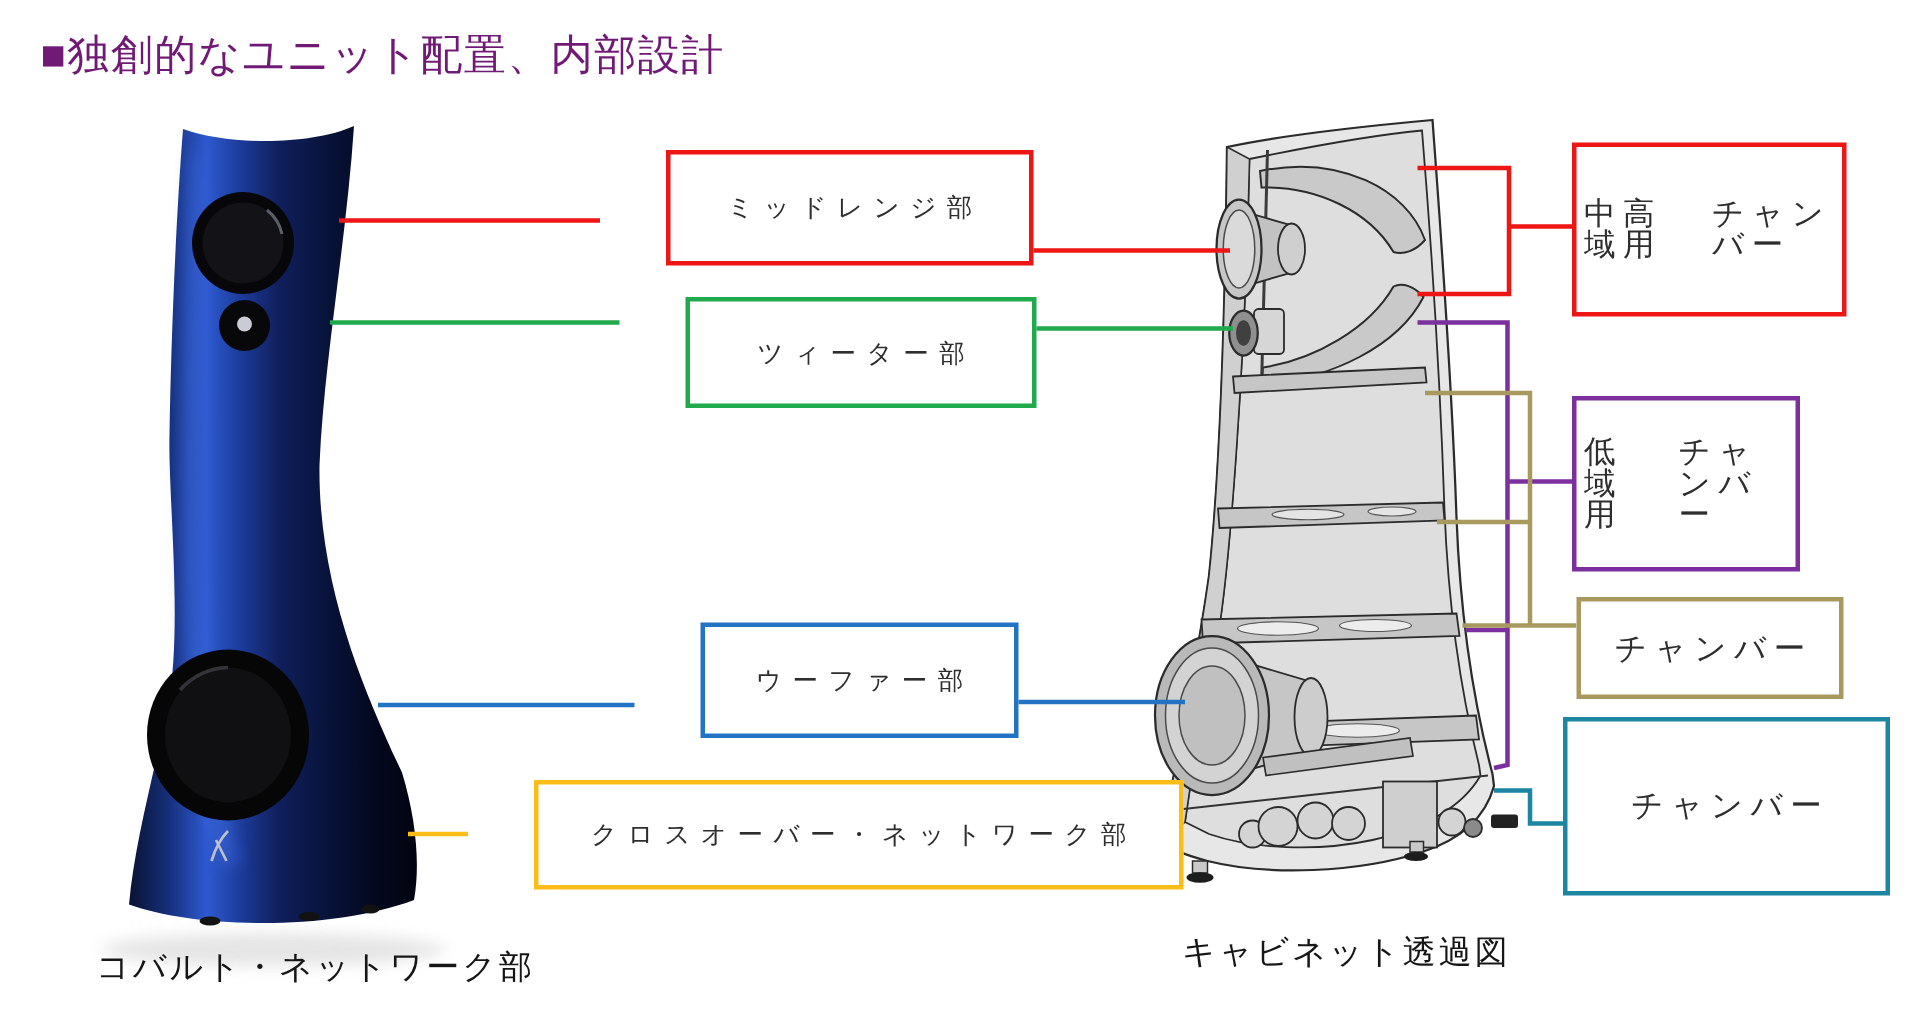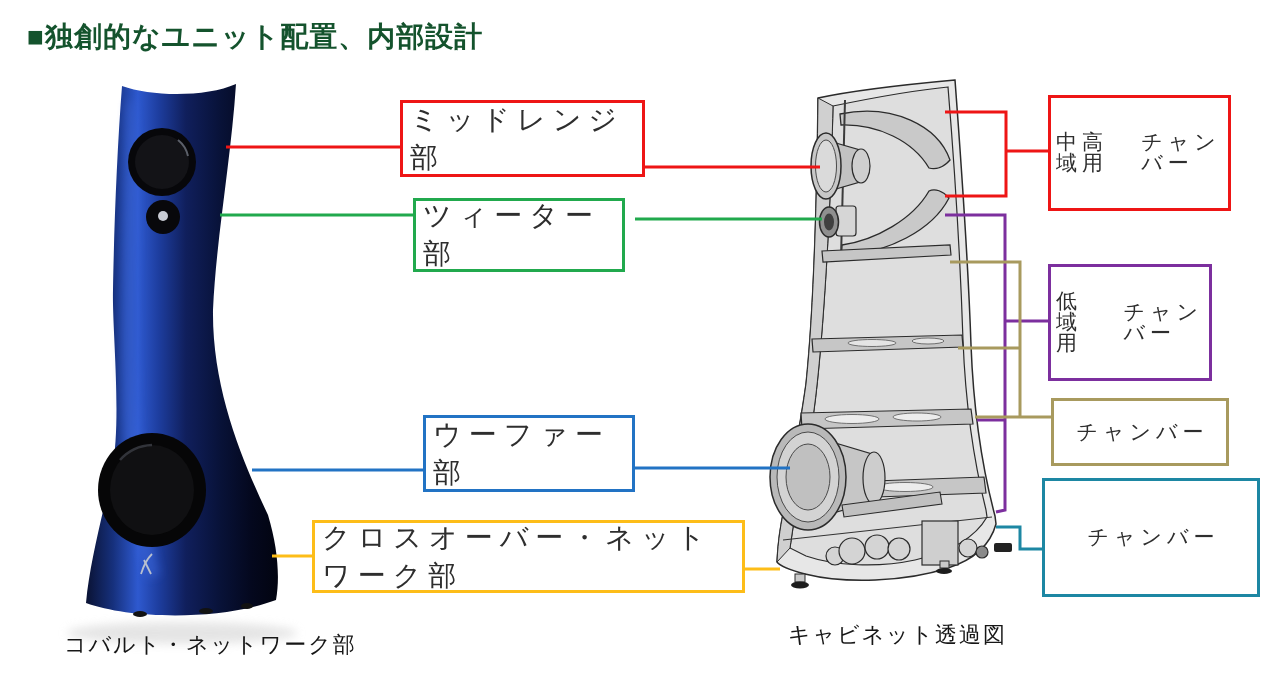--- a/index.html
+++ b/index.html
@@ -1,23 +1,23 @@
 <!DOCTYPE html>
 <html><head>
 <meta charset="utf-8">
 <style>
   html,body{margin:0;padding:0;background:#fff;}
   .canvas{position:relative;width:1280px;height:674px;background:#ffffff;overflow:hidden;
           font-family:"Liberation Serif","DejaVu Serif",serif;}
-  .title{position:absolute;left:27px;top:18px;font-size:28px;font-weight:bold;
-         letter-spacing:1px;color:#14532d;white-space:nowrap;}
+  .title{position:absolute;left:27px;top:18px;font-size:28px;font-weight:normal;
+         letter-spacing:1px;color:#701a75;white-space:nowrap;}
   .lines-svg,.art-svg{position:absolute;left:0;top:0;}
   .lbox{position:absolute;box-sizing:border-box;background:#ffffff;border:3px solid #888;
         display:flex;align-items:center;justify-content:center;color:#2e2e2e;z-index:3;}
-  .ubox{font-size:28px;letter-spacing:7px;padding-left:7px;}
+  .ubox{font-size:17px;letter-spacing:7px;padding-left:7px;margin-left:44px;}
   .cbox{font-size:21px;letter-spacing:5px;padding-left:5px;gap:17px;}
   .cbox span{line-height:1;}
   .caption{position:absolute;font-size:22px;letter-spacing:2px;color:#161616;
            white-space:nowrap;z-index:3;}
 </style>
 </head>
 <body>
 
 <div class="canvas">
 
@@ -186,35 +186,35 @@
       </g>
       <g>
         <polyline points="996,527 1020,527 1020,549 1042,549" stroke="#1d87a3"></polyline>
       </g>
     </g>
   </svg>
 
   <div class="lbox ubox" style="left: 400px; top: 100px; width: 245px; height: 77px; border-color: rgb(238, 21, 21);">
     <span>ミッドレンジ部</span>
   </div>
-  <div class="lbox ubox" style="left: 413px; top: 198px; width: 212px; height: 74px; border-color: rgb(33, 169, 77);">
+  <div class="lbox ubox" style="left: 413px; top: 198px; width: 234px; height: 74px; border-color: rgb(33, 169, 77);">
     <span>ツィーター部</span>
   </div>
   <div class="lbox ubox" style="left: 423px; top: 415px; width: 212px; height: 77px; border-color: rgb(34, 115, 196);">
     <span>ウーファー部</span>
   </div>
   <div class="lbox ubox" style="left: 312px; top: 520px; width: 433px; height: 73px; border-color: rgb(253, 189, 24);">
     <span>クロスオーバー・ネットワーク部</span>
   </div>
 
   <div class="lbox cbox" style="left: 1048px; top: 95px; width: 183px; height: 116px; border-color: rgb(238, 21, 21);">
     <span>中高域用</span>
     <span>チャンバー</span>
   </div>
-  <div class="lbox cbox" style="left: 1048px; top: 264px; width: 164px; height: 117px; border-color: rgb(124, 47, 158);">
+  <div class="lbox cbox" style="left: 1048px; top: 264px; width: 152px; height: 117px; border-color: rgb(124, 47, 158);">
     <span>低域用</span>
     <span>チャンバー</span>
   </div>
   <div class="lbox cbox" style="left: 1051px; top: 398px; width: 178px; height: 68px; border-color: rgb(168, 154, 94);">
     <span>チャンバー</span>
   </div>
   <div class="lbox cbox" style="left: 1042px; top: 478px; width: 218px; height: 119px; border-color: rgb(29, 135, 163);">
     <span>チャンバー</span>
   </div>
 

